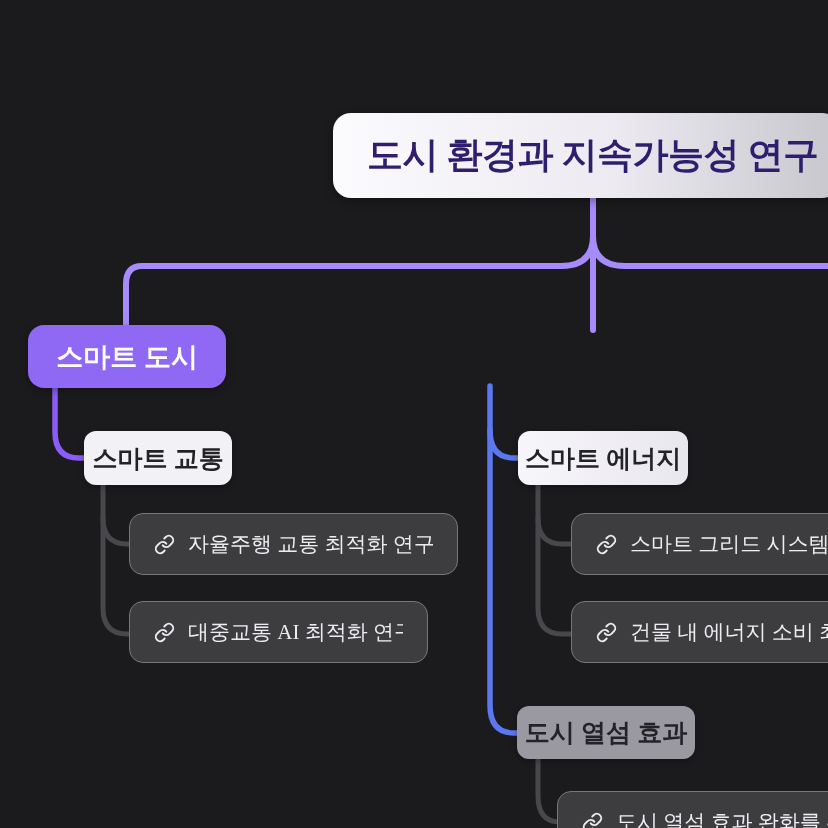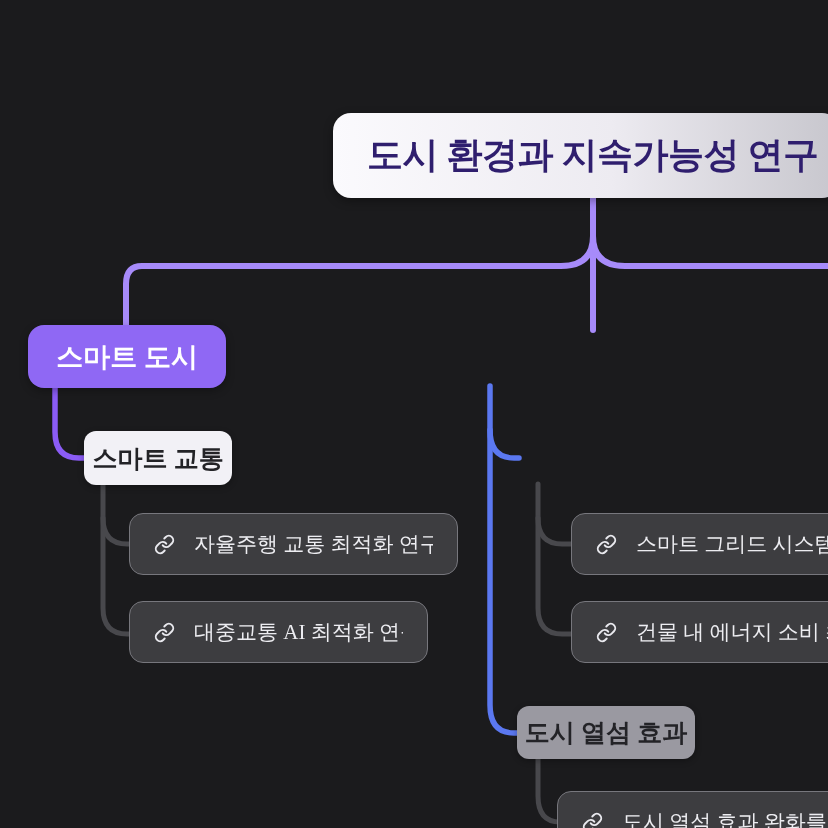--- a/index.html
+++ b/index.html
@@ -51,21 +51,21 @@
     white-space: nowrap; box-shadow: 0 2px 6px rgba(0,0,0,.3);
   }
   #node-smart-traffic { left: 84px;  top: 431px; width: 148px; }
   #node-smart-energy  { left: 518px; top: 431px; width: 170px;
     background: linear-gradient(90deg, #f7f6fa 0%, #e9e7ee 100%); }
   #node-heat-island   { left: 517px; top: 706px; width: 178px; height: 53px; }
 
   
   .link-node {
     height: 62px; border-radius: 14px;
-    padding: 0 24px; gap: 19px;
+    padding: 0 24px; gap: 13px;
     font-size: 21px; font-weight: 500; color: #ededf1;
     white-space: nowrap;
   }
   #link-1 { left: 129px; top: 513px; width: 329px; }
   #link-2 { left: 129px; top: 601px; width: 299px; }
   #link-3 { left: 571px; top: 513px; width: 330px; }
   #link-4 { left: 571px; top: 601px; width: 330px; }
   #link-5 { left: 557px; top: 791px; width: 340px; }
   .link-node .link-icon { display: inline-flex; flex: 0 0 auto; color: #e9e9ee; }
   .link-node .link-label { overflow: hidden; }
@@ -103,20 +103,23 @@
 
   <div class="node branch-node" id="branch-smart-city" style="background-color: rgb(143, 104, 244);">
     <span>스마트 도시</span>
   </div>
 
 
   <div class="node sub-node" id="node-smart-traffic" style="background-color: rgb(242, 241, 246);">
     <span>스마트 교통</span>
   </div>
 
+  <div class="node sub-node" id="node-smart-energy">
+    <span>스마트 에너지</span>
+  </div>
 
   <div class="node sub-node" id="node-heat-island" style="background-color: rgb(154, 153, 161); align-items: center;">
     <span>도시 열섬 효과</span>
   </div>
 
   <div class="node link-node" id="link-1" style="background-color: rgb(61, 61, 64); border: 1.5px solid rgb(119, 119, 125);">
     <span class="link-icon">
       <svg viewBox="0 0 24 24" width="21" height="21" fill="none" stroke="currentColor" stroke-width="2.2" stroke-linecap="round" stroke-linejoin="round">
           <path d="M10 13a5 5 0 0 0 7.54.54l3-3a5 5 0 0 0-7.07-7.07l-1.72 1.71"></path>
           <path d="M14 11a5 5 0 0 0-7.54-.54l-3 3a5 5 0 0 0 7.07 7.07l1.71-1.71"></path>

